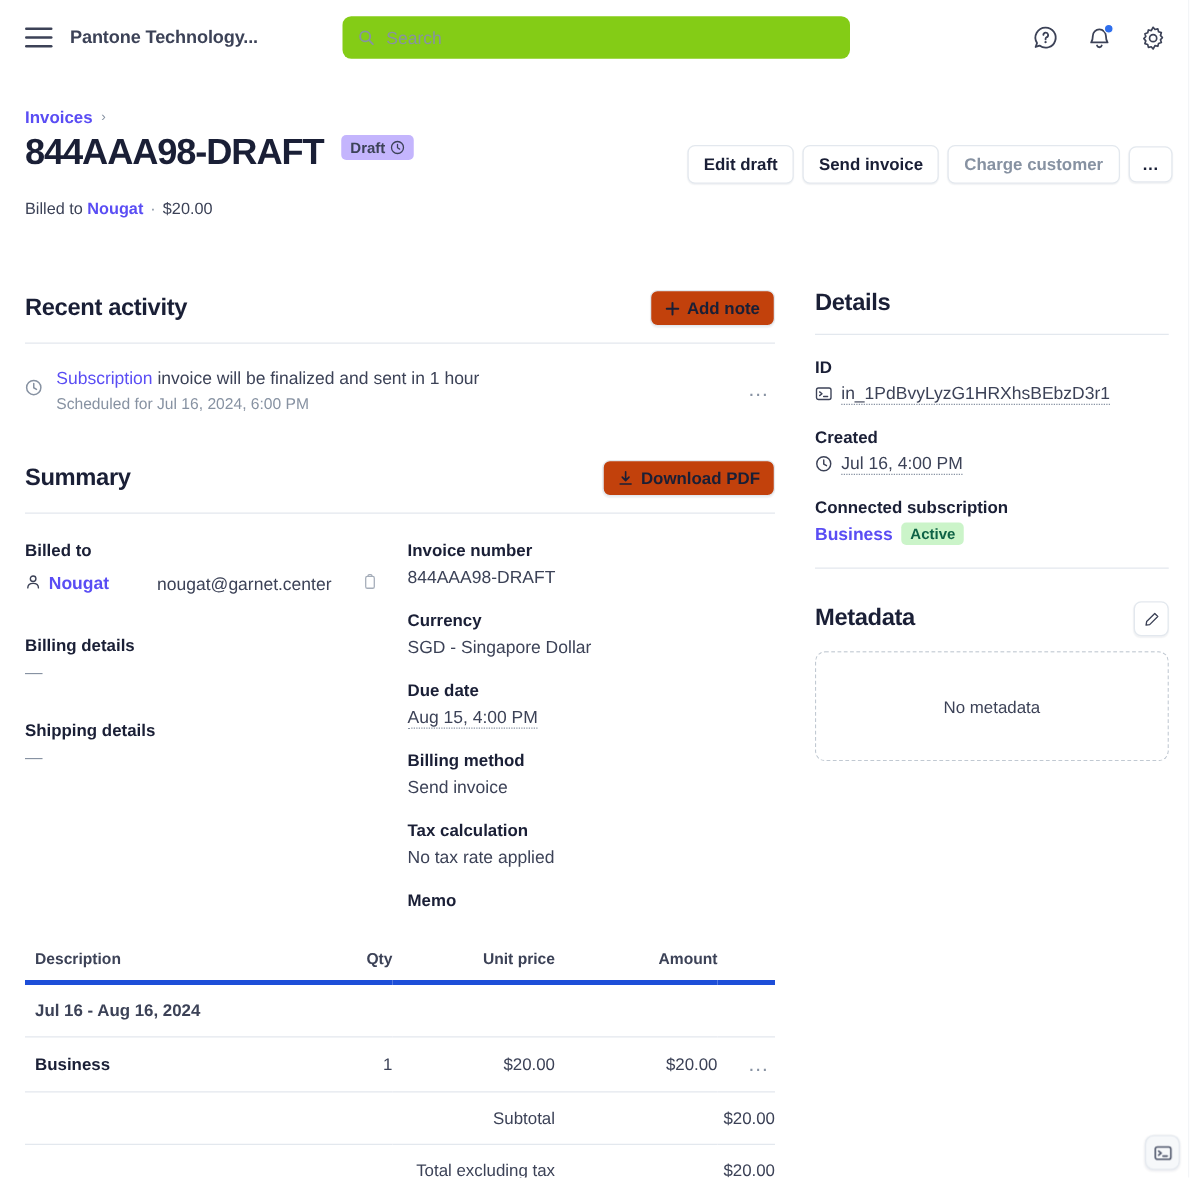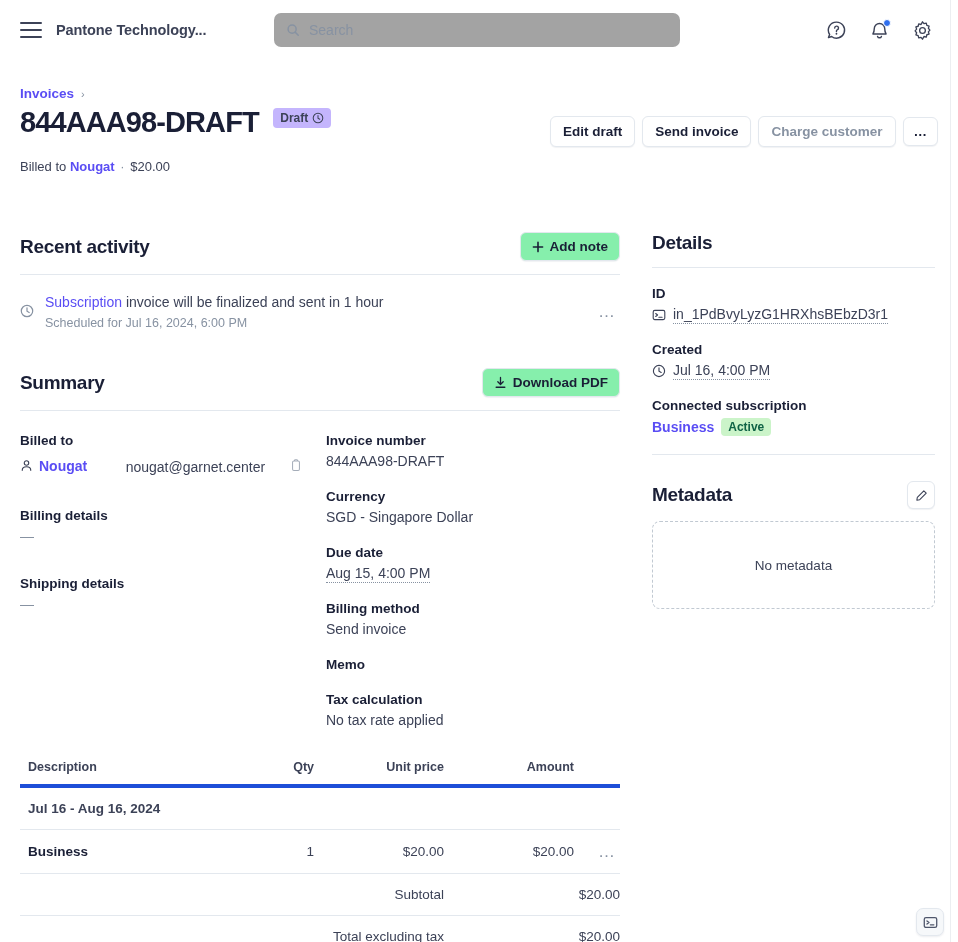--- a/index.html
+++ b/index.html
@@ -27,21 +27,21 @@
     margin-right: 14px;
   }
   .hamburger span { display: block; height: 2px; background: #3c4257; border-radius: 1px; }
   .brand {
     font-size: 14.5px; font-weight: 700; color: #3c4257;
     letter-spacing: -0.1px; white-space: nowrap; cursor: pointer;
   }
   .search-wrap {
     position: absolute; left: 274px; top: 13px;
     width: 406px; height: 34px;
-    background: #a3a3a3;
+    background: #84cc16;
     border-radius: 7px;
     display: flex; align-items: center;
     padding: 0 12px;
     cursor: text;
   }
   .search-wrap svg { flex: 0 0 auto; margin-right: 9px; }
   .search-input {
     border: none; outline: none; background: transparent;
     font-family: "Liberation Sans", sans-serif;
     font-size: 14px; color: #3c4257; width: 100%;
@@ -115,21 +115,21 @@
   .sec-head {
     display: flex; align-items: center; justify-content: space-between;
     padding-bottom: 13px;
     border-bottom: 1px solid #e3e8ee;
     margin-top: 26px;
   }
   .sec-title { font-size: 19px; font-weight: 700; letter-spacing: -0.3px; color: #1a1f36; }
   .sec-head.noborder { border-bottom: none; padding-bottom: 0; }
 
   .btn-sm {
-    background: #86efac; border: 1px solid #e3e8ee; border-radius: 6px;
+    background: #c2410c; border: 1px solid #e3e8ee; border-radius: 6px;
     box-shadow: 0 1px 1px rgba(10,30,60,0.06);
     font-family: "Liberation Sans", sans-serif;
     font-size: 13.5px; font-weight: 700; color: #1a1f36;
     padding: 6px 11px; cursor: pointer;
     display: inline-flex; align-items: center; gap: 6px;
   }
   .btn-square {
     background: #fff; border: 1px solid #e3e8ee; border-radius: 6px;
     box-shadow: 0 1px 1px rgba(10,30,60,0.06);
     width: 28px; height: 28px; display: flex; align-items: center;
@@ -383,26 +383,26 @@
             <div class="field-label">Due date</div>
             <div class="field-value">
               <span class="dotted-underline">Aug 15, 4:00 PM</span>
             </div>
           </div>
           <div class="field">
             <div class="field-label">Billing method</div>
             <div class="field-value">Send invoice</div>
           </div>
           <div class="field">
+            <div class="field-label">Tax calculation</div>
+            <div class="field-value">No tax rate applied</div>
+          </div>
+          <div class="field">
             <div class="field-label">Memo</div>
             <div class="field-value"></div>
-          </div>
-          <div class="field">
-            <div class="field-label">Tax calculation</div>
-            <div class="field-value">No tax rate applied</div>
           </div>
         </div>
       </div>
 
       <table class="items">
         <thead>
           <tr>
             <th class="desc">Description</th>
             <th class="th-qty">Qty</th>
             <th class="th-unit">Unit price</th>

